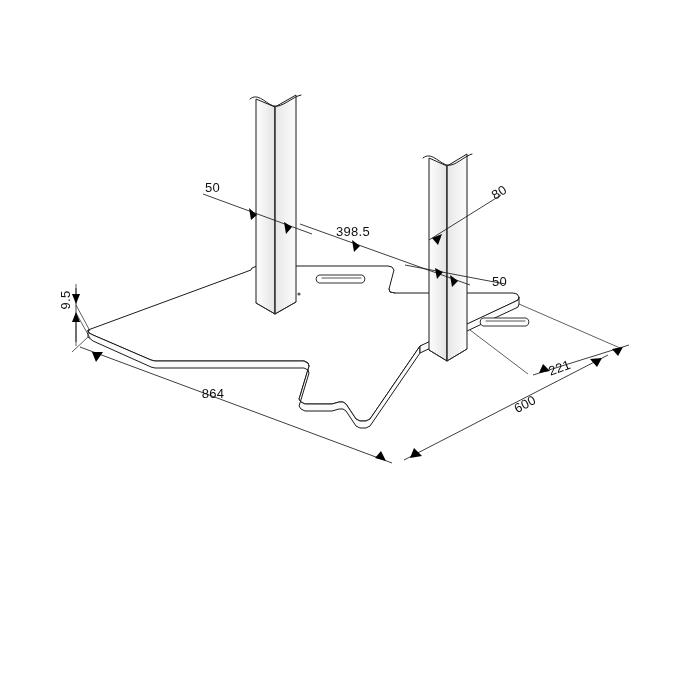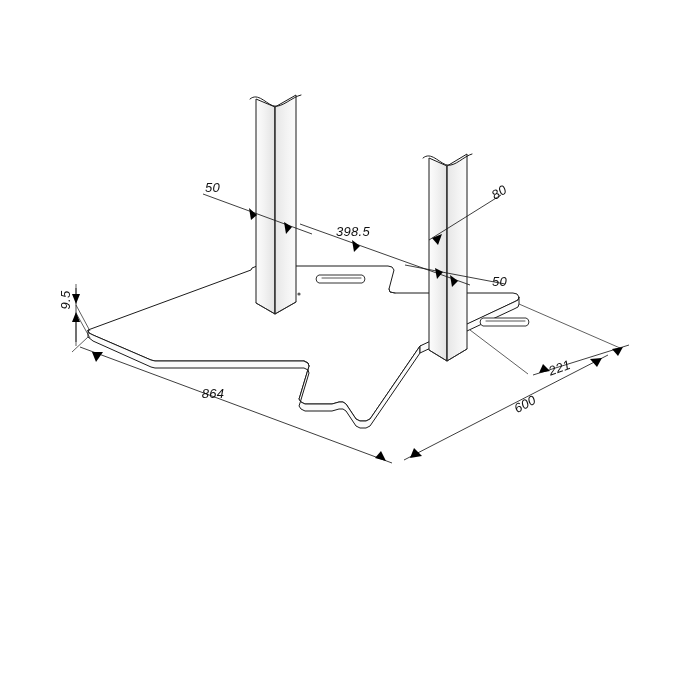--- a/index.html
+++ b/index.html
@@ -15,21 +15,20 @@
     overflow: hidden;
     font-family: "Liberation Sans", sans-serif;
     -webkit-font-smoothing: antialiased;
   }
   #drawing-root {
     position: absolute;
     left: 0;
     top: 0;
     width: 700px;
     height: 648px;
-    font-style: italic;
   }
   svg.drawing-canvas {
     display: block;
     width: 700px;
     height: 700px;
   }
   
   .outline {
     fill: none;
     stroke: #1b1b1b;

